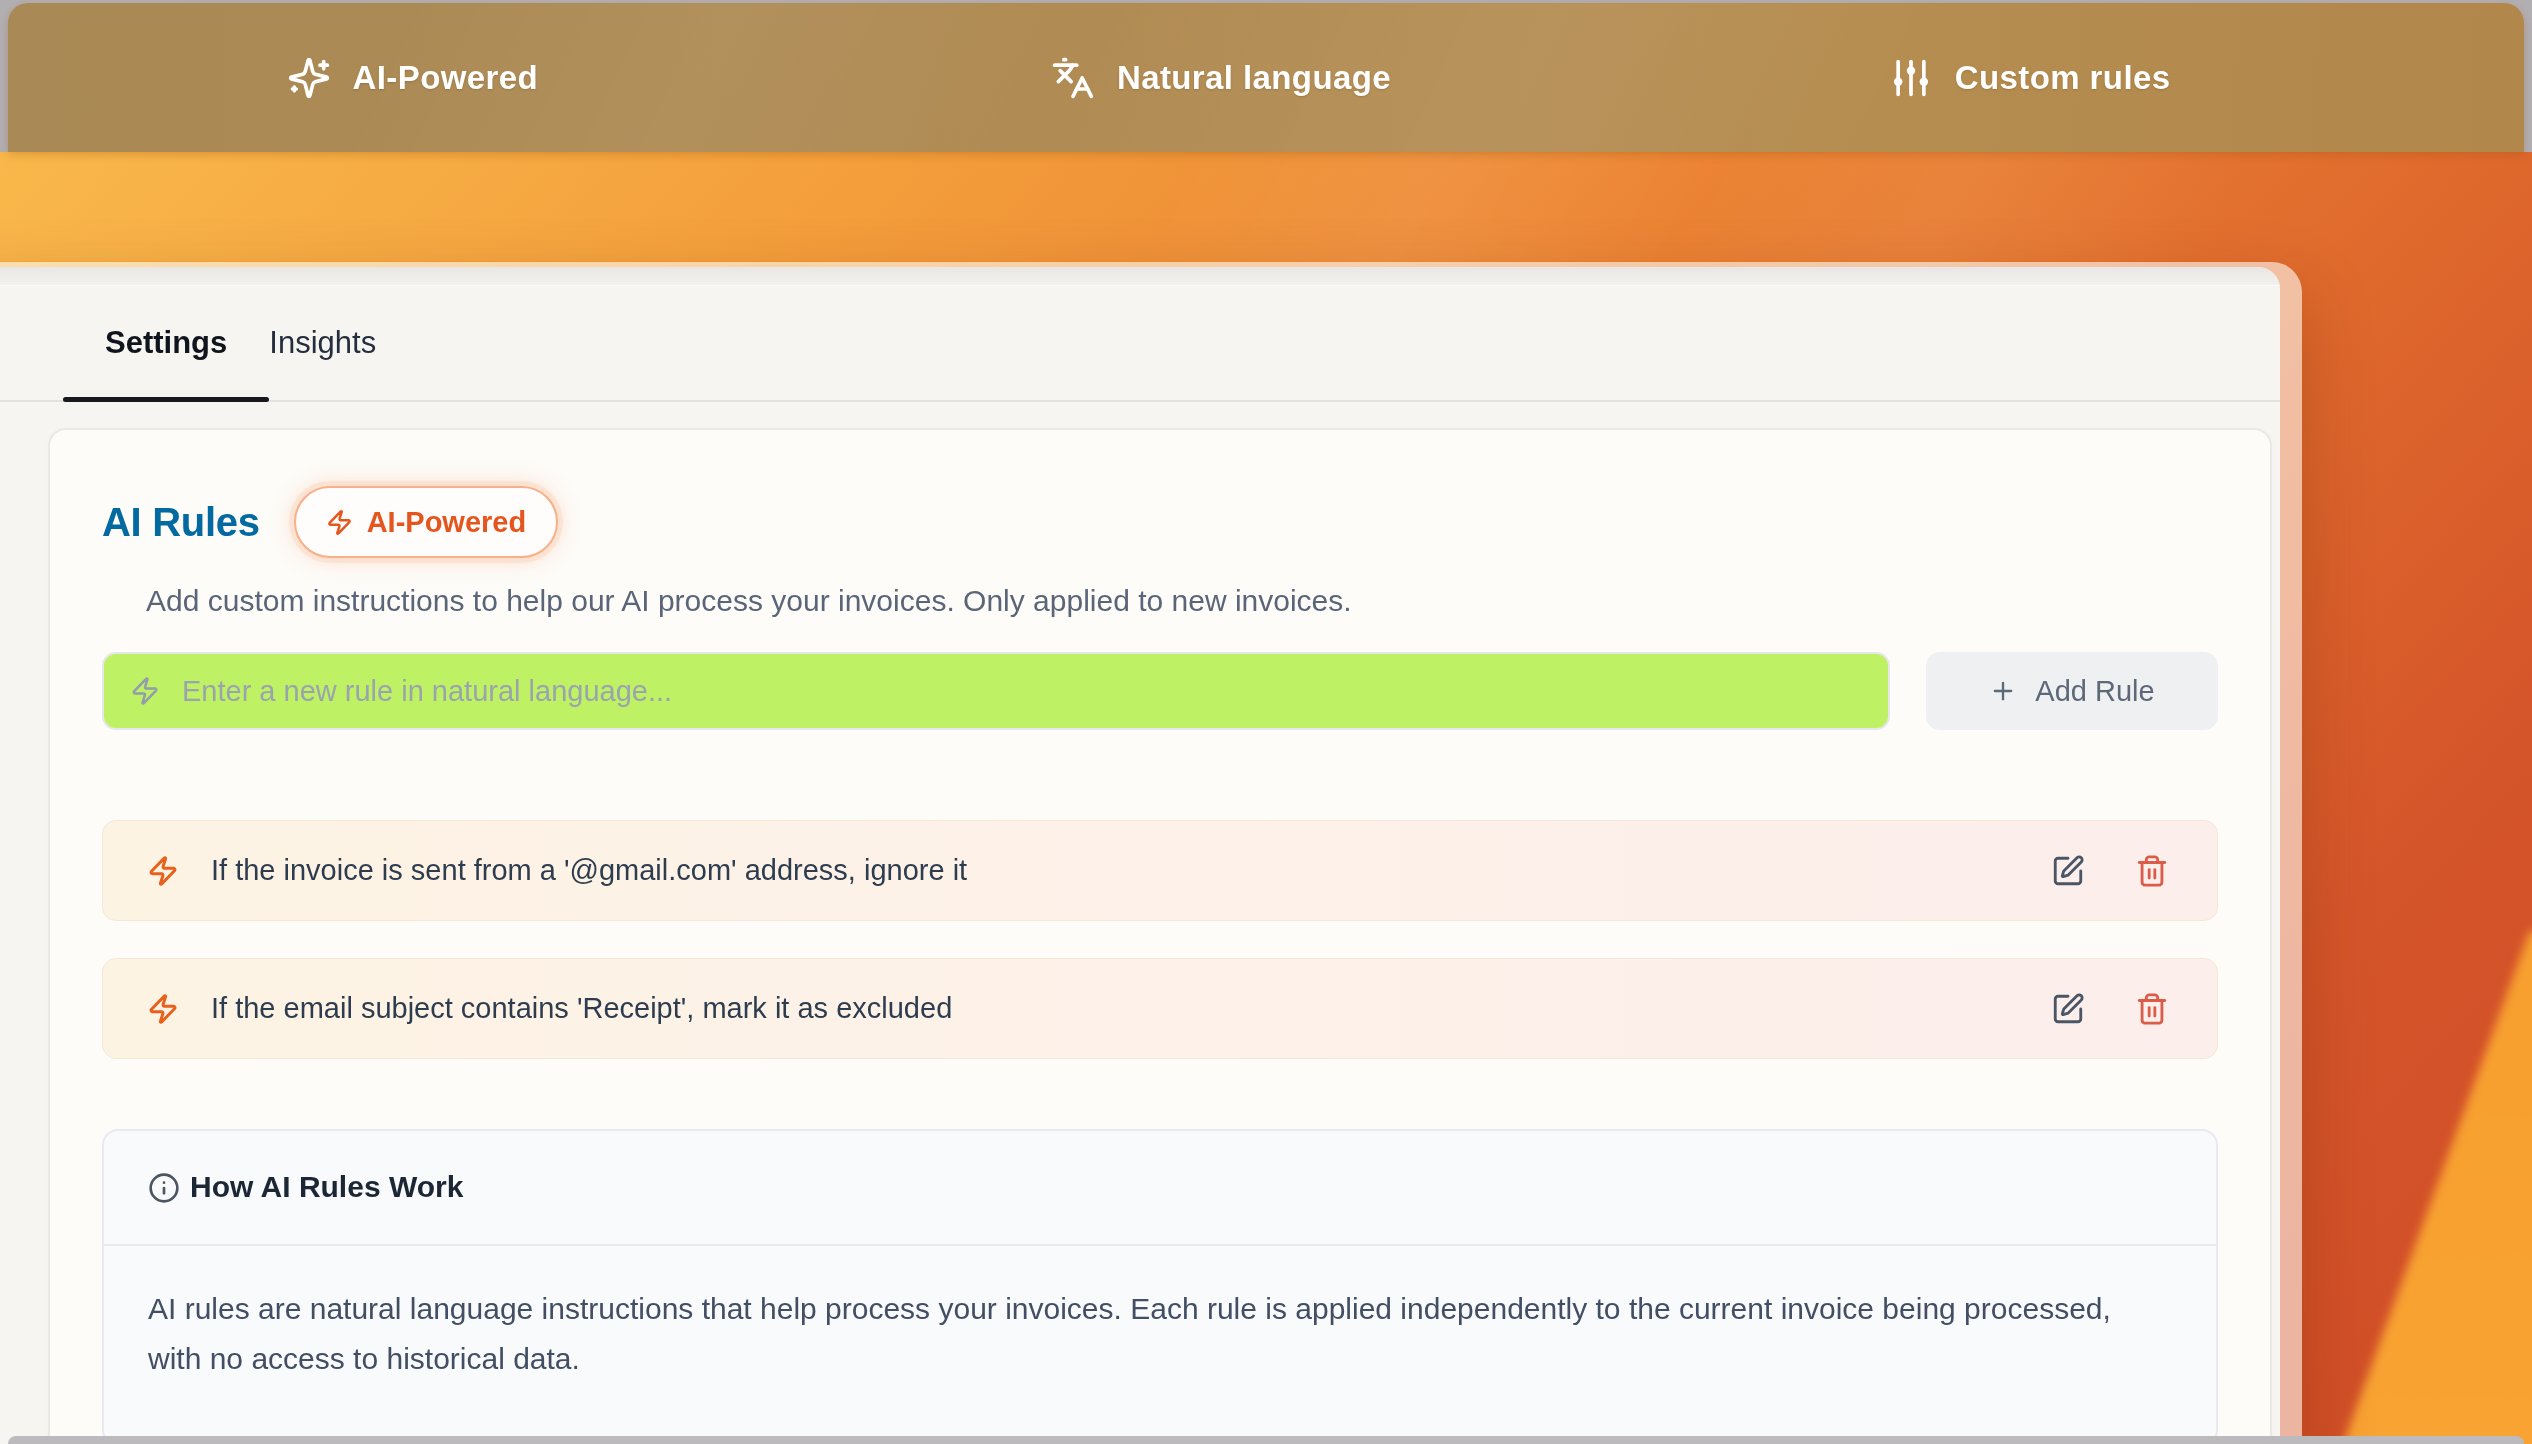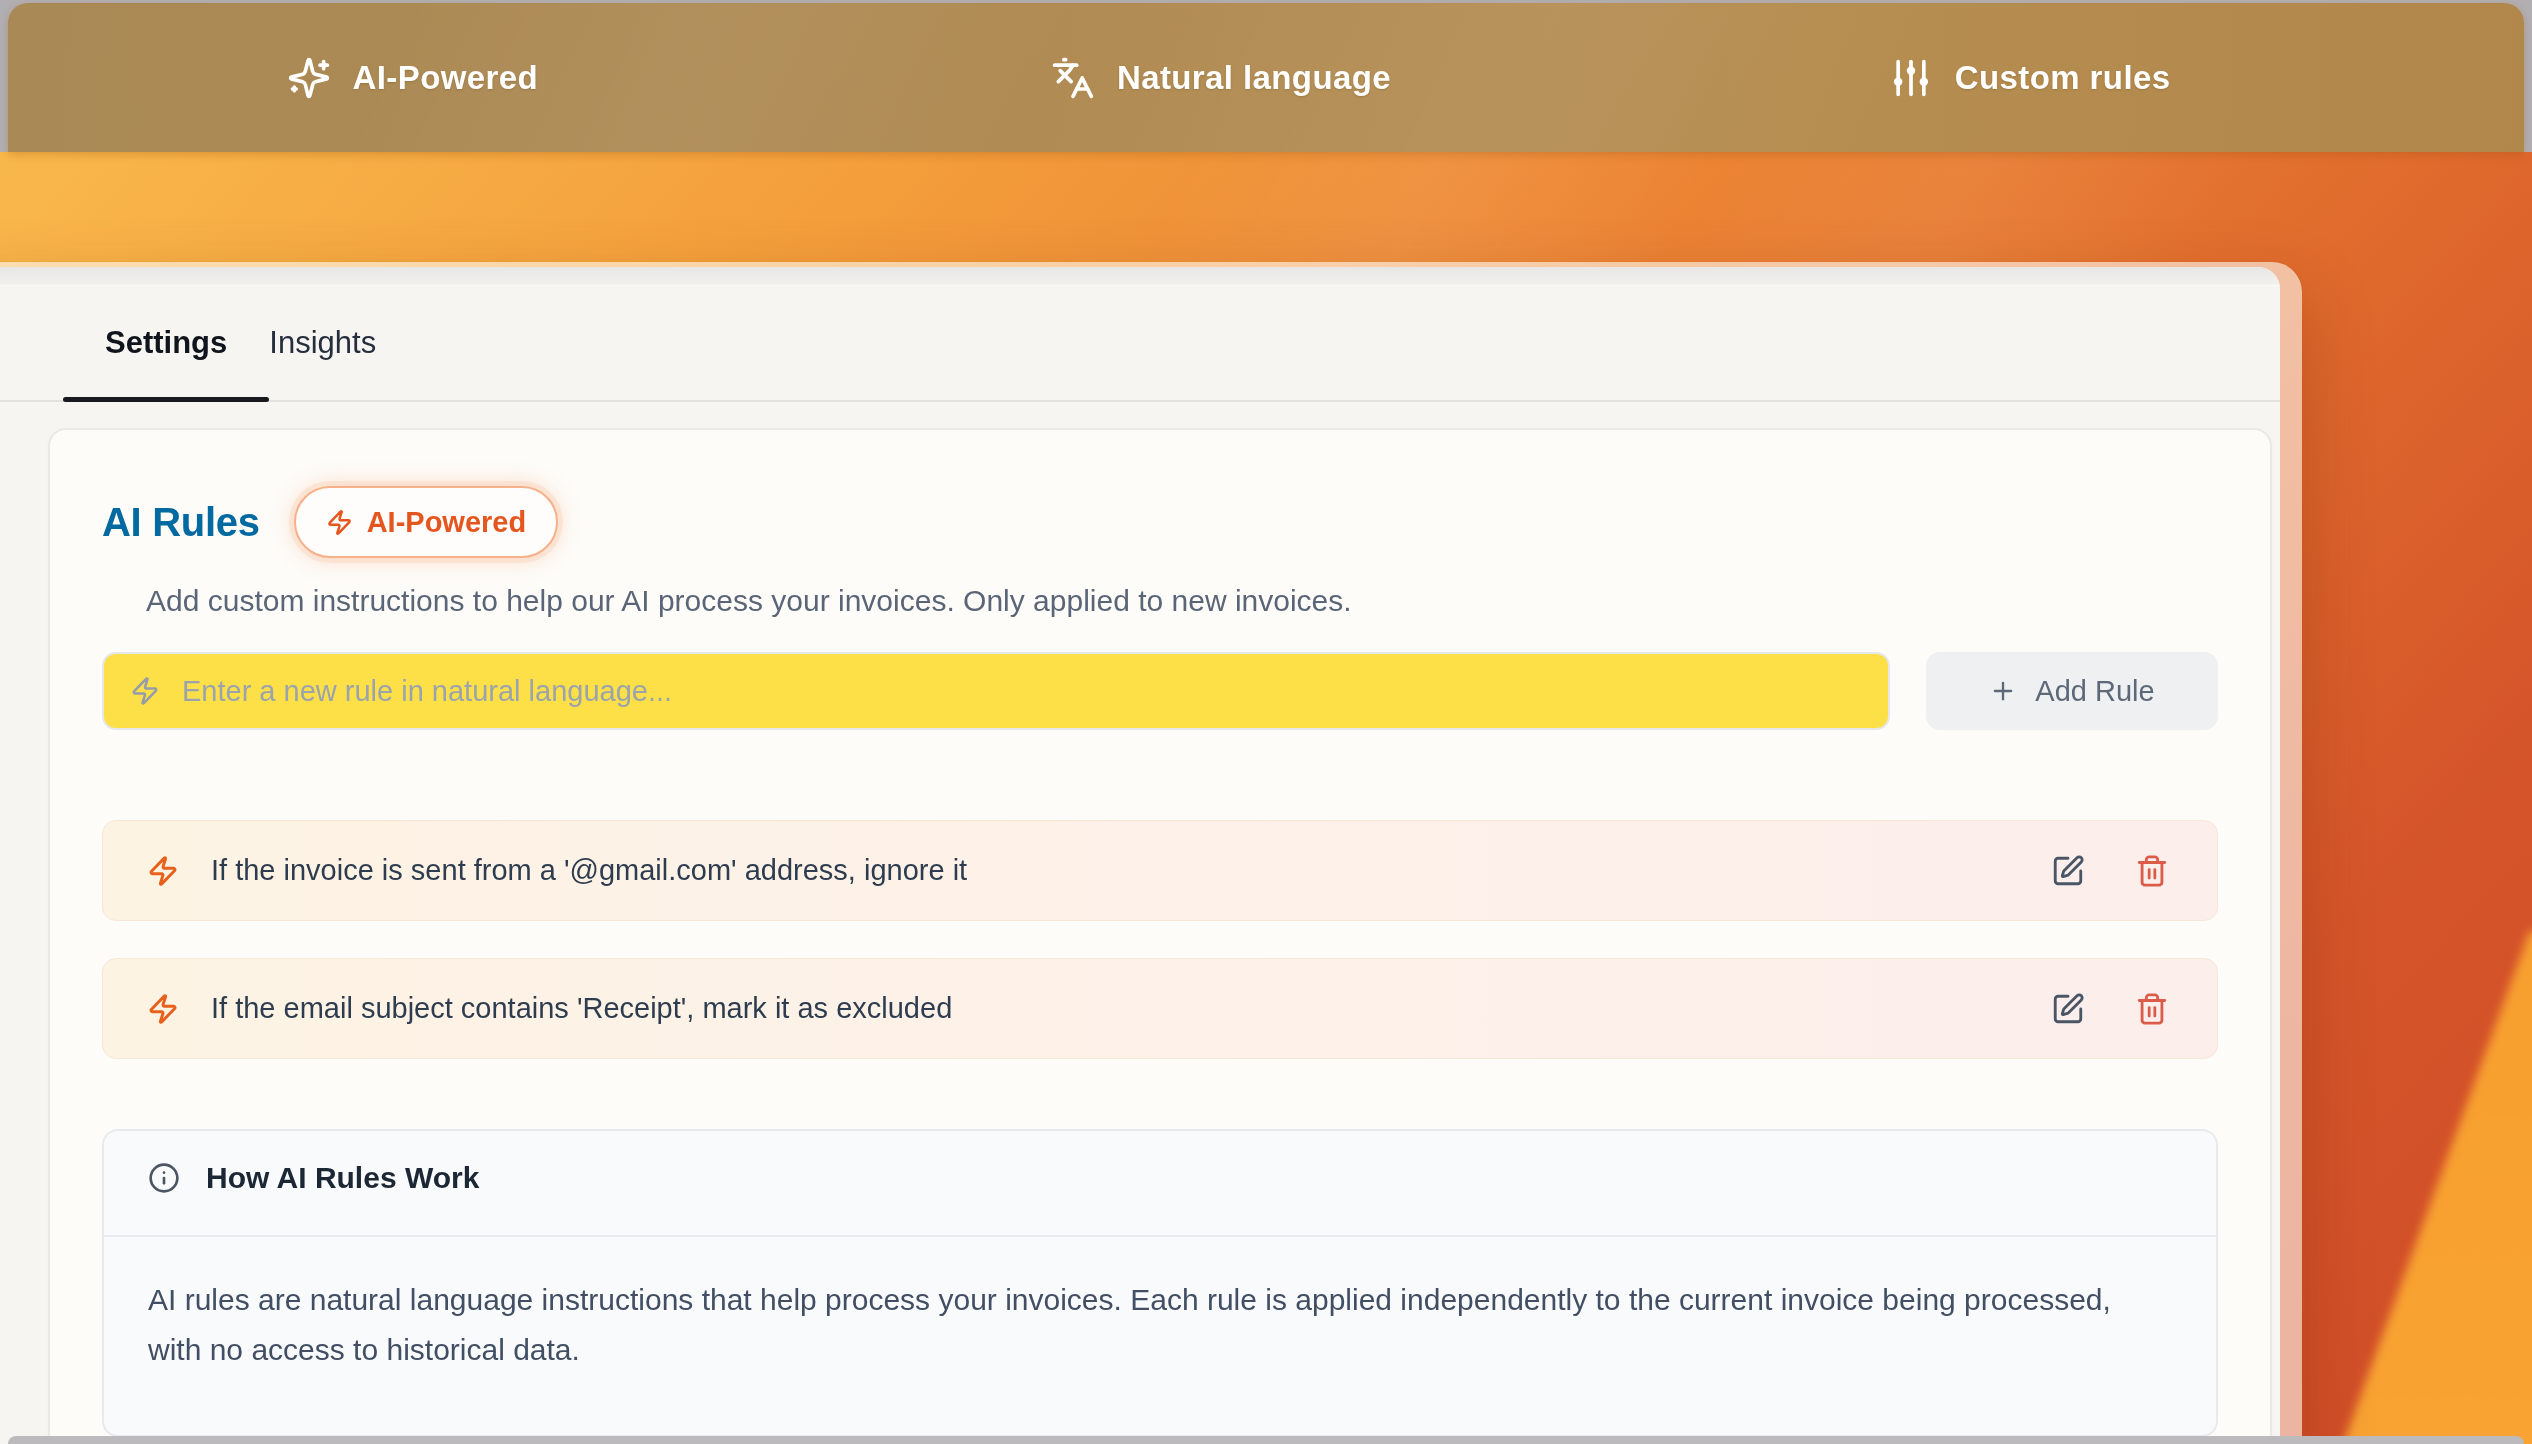--- a/index.html
+++ b/index.html
@@ -75,21 +75,21 @@
   .badge{
     height:68px;padding:0 30px;border:2px solid #f6b18a;border-radius:999px;background:#fffdfb;
     display:flex;align-items:center;gap:14px;color:#e4561d;font-size:29px;font-weight:600;
     box-shadow:0 0 0 5px rgba(248,150,90,0.12), 0 0 24px rgba(248,130,60,0.30);
   }
   .badge .zap{width:27px;height:27px;}
   .card-desc{margin-top:26px;font-size:30px;color:#5a6577;margin-left:44px;}
 
   .input-row{margin-top:34px;display:flex;gap:36px;}
   .rule-input{
-    flex:1;height:74px;border:2px solid #e5e7ea;background:#fde047;border-radius:14px;
+    flex:1;height:74px;border:2px solid #e5e7ea;background:#bef264;border-radius:14px;
     display:flex;align-items:center;padding:0 26px;gap:20px;
   }
   .rule-input .zap{width:30px;height:30px;color:#939cab;flex:none;}
   .rule-input input{
     border:none;outline:none;flex:1;font-size:29px;color:#30394a;background:transparent;
     font-family:"Liberation Sans", sans-serif;
   }
   .rule-input input::placeholder{color:#9aa3ae;}
   .add-btn{
     width:292px;height:78px;flex:none;background:#eef0f2;border:none;border-radius:14px;
@@ -106,21 +106,21 @@
   }
   .rule-row .zap{width:32px;height:32px;color:#e8611c;flex:none;}
   .rule-text{font-size:29px;color:#2e3c4f;}
   .rule-actions{margin-left:auto;display:flex;align-items:center;gap:50px;}
   .icon-btn{background:none;border:none;padding:0;cursor:pointer;}
   .icon-btn svg{width:34px;height:34px;}
   .edit-btn{color:#4a5566;}
   .delete-btn{color:#dc5c4a;}
 
   .info-box{margin-top:70px;border:2px solid #e8eaed;border-radius:16px;background:#f9fafb;overflow:hidden;}
-  .info-header{display:flex;align-items:center;gap:26px;padding:30px 44px 40px;}
+  .info-header{display:flex;align-items:flex-end;gap:10px;padding:39px 44px 40px;}
   .info-header svg{width:32px;height:32px;color:#4b5563;flex:none;}
   .info-title{font-size:30px;font-weight:700;color:#1c2736;}
   .info-body{border-top:2px solid #e8eaed;padding:38px 55px 60px 44px;font-size:30px;line-height:50px;color:#414e63;}
 
   .bottom-bar{
     position:absolute;left:8px;right:8px;bottom:0;height:8px;background:#bdbabd;
     border-radius:10px 10px 0 0;z-index:6;
   }
 </style>
 </head>

